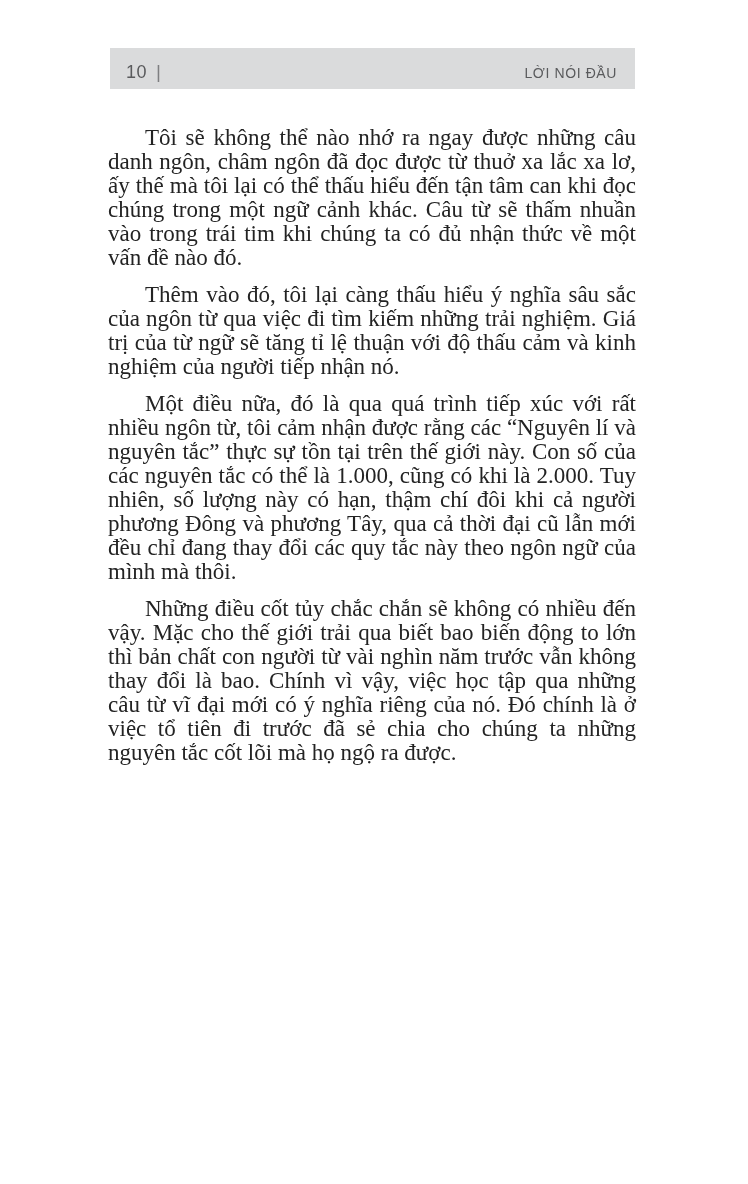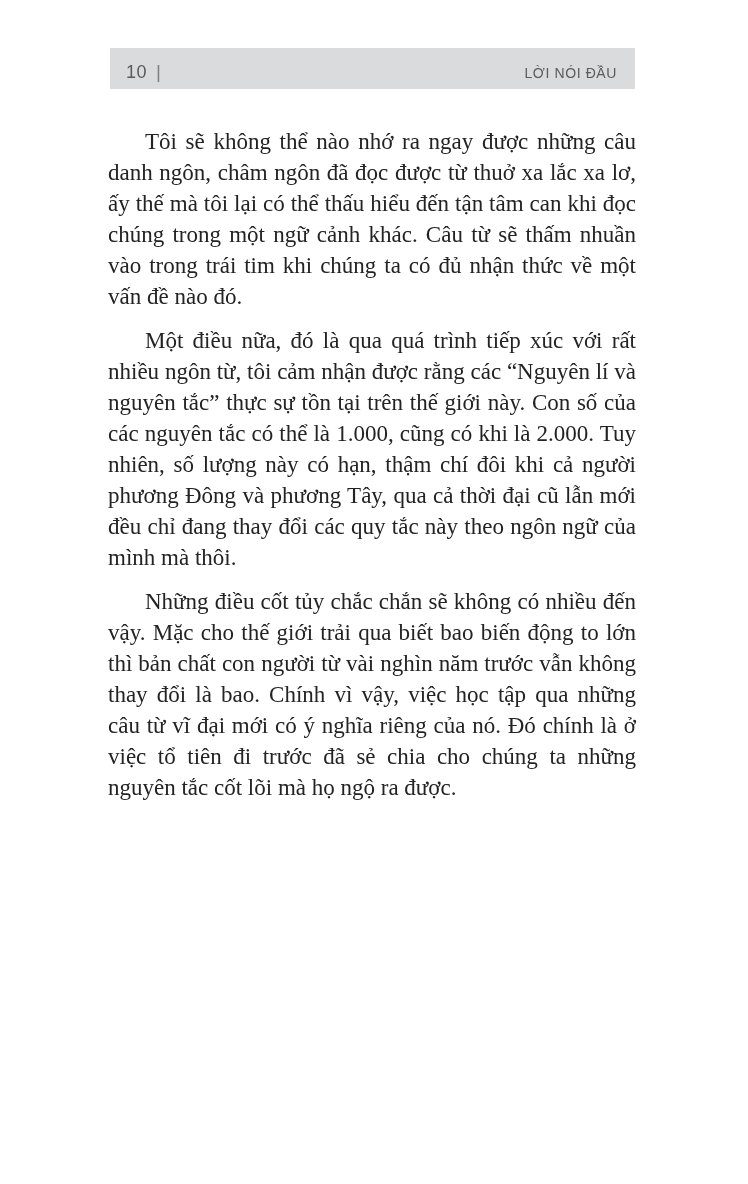--- a/index.html
+++ b/index.html
@@ -65,21 +65,21 @@
     background-repeat: repeat-x;
   }
   
   .bodytext {
     position: absolute;
     left: 108px;
     top: 126px;
     width: 528px;
     color: var(--body-text);
     font-size: 23px;
-    line-height: 31px;
+    line-height: 24px;
     text-align: justify;
   }
   .bodytext p {
     text-indent: 37px;
     margin-bottom: 13px;
   }
 </style>
 </head>
 <body>
 
@@ -91,17 +91,18 @@
         <span class="pgnum">10</span>
         <span class="sep">|</span>
       </span>
       <span class="running">LỜI NÓI ĐẦU</span>
     </div>
     <div class="zigzag"></div>
   </header>
 
   <main class="bodytext">
     <p>Tôi sẽ không thể nào nhớ ra ngay được những câu danh ngôn, châm ngôn đã đọc được từ thuở xa lắc xa lơ, ấy thế mà tôi lại có thể thấu hiểu đến tận tâm can khi đọc chúng trong một ngữ cảnh khác. Câu từ sẽ thấm nhuần vào trong trái tim khi chúng ta có đủ nhận thức về một vấn đề nào đó.</p>
+    <p>Thêm vào đó, tôi lại càng thấu hiểu ý nghĩa sâu sắc của ngôn từ qua việc đi tìm kiếm những trải nghiệm. Giá trị của từ ngữ sẽ tăng tỉ lệ thuận với độ thấu cảm và kinh nghiệm của người tiếp nhận nó.</p>
     <p>Một điều nữa, đó là qua quá trình tiếp xúc với rất nhiều ngôn từ, tôi cảm nhận được rằng các “Nguyên lí và nguyên tắc” thực sự tồn tại trên thế giới này. Con số của các nguyên tắc có thể là 1.000, cũng có khi là 2.000. Tuy nhiên, số lượng này có hạn, thậm chí đôi khi cả người phương Đông và phương Tây, qua cả thời đại cũ lẫn mới đều chỉ đang thay đổi các quy tắc này theo ngôn ngữ của mình mà thôi.</p>
     <p>Những điều cốt tủy chắc chắn sẽ không có nhiều đến vậy. Mặc cho thế giới trải qua biết bao biến động to lớn thì bản chất con người từ vài nghìn năm trước vẫn không thay đổi là bao. Chính vì vậy, việc học tập qua những câu từ vĩ đại mới có ý nghĩa riêng của nó. Đó chính là ở việc tổ tiên đi trước đã sẻ chia cho chúng ta những nguyên tắc cốt lõi mà họ ngộ ra được.</p>
   </main>
 
 </div>
 
 </body></html>

